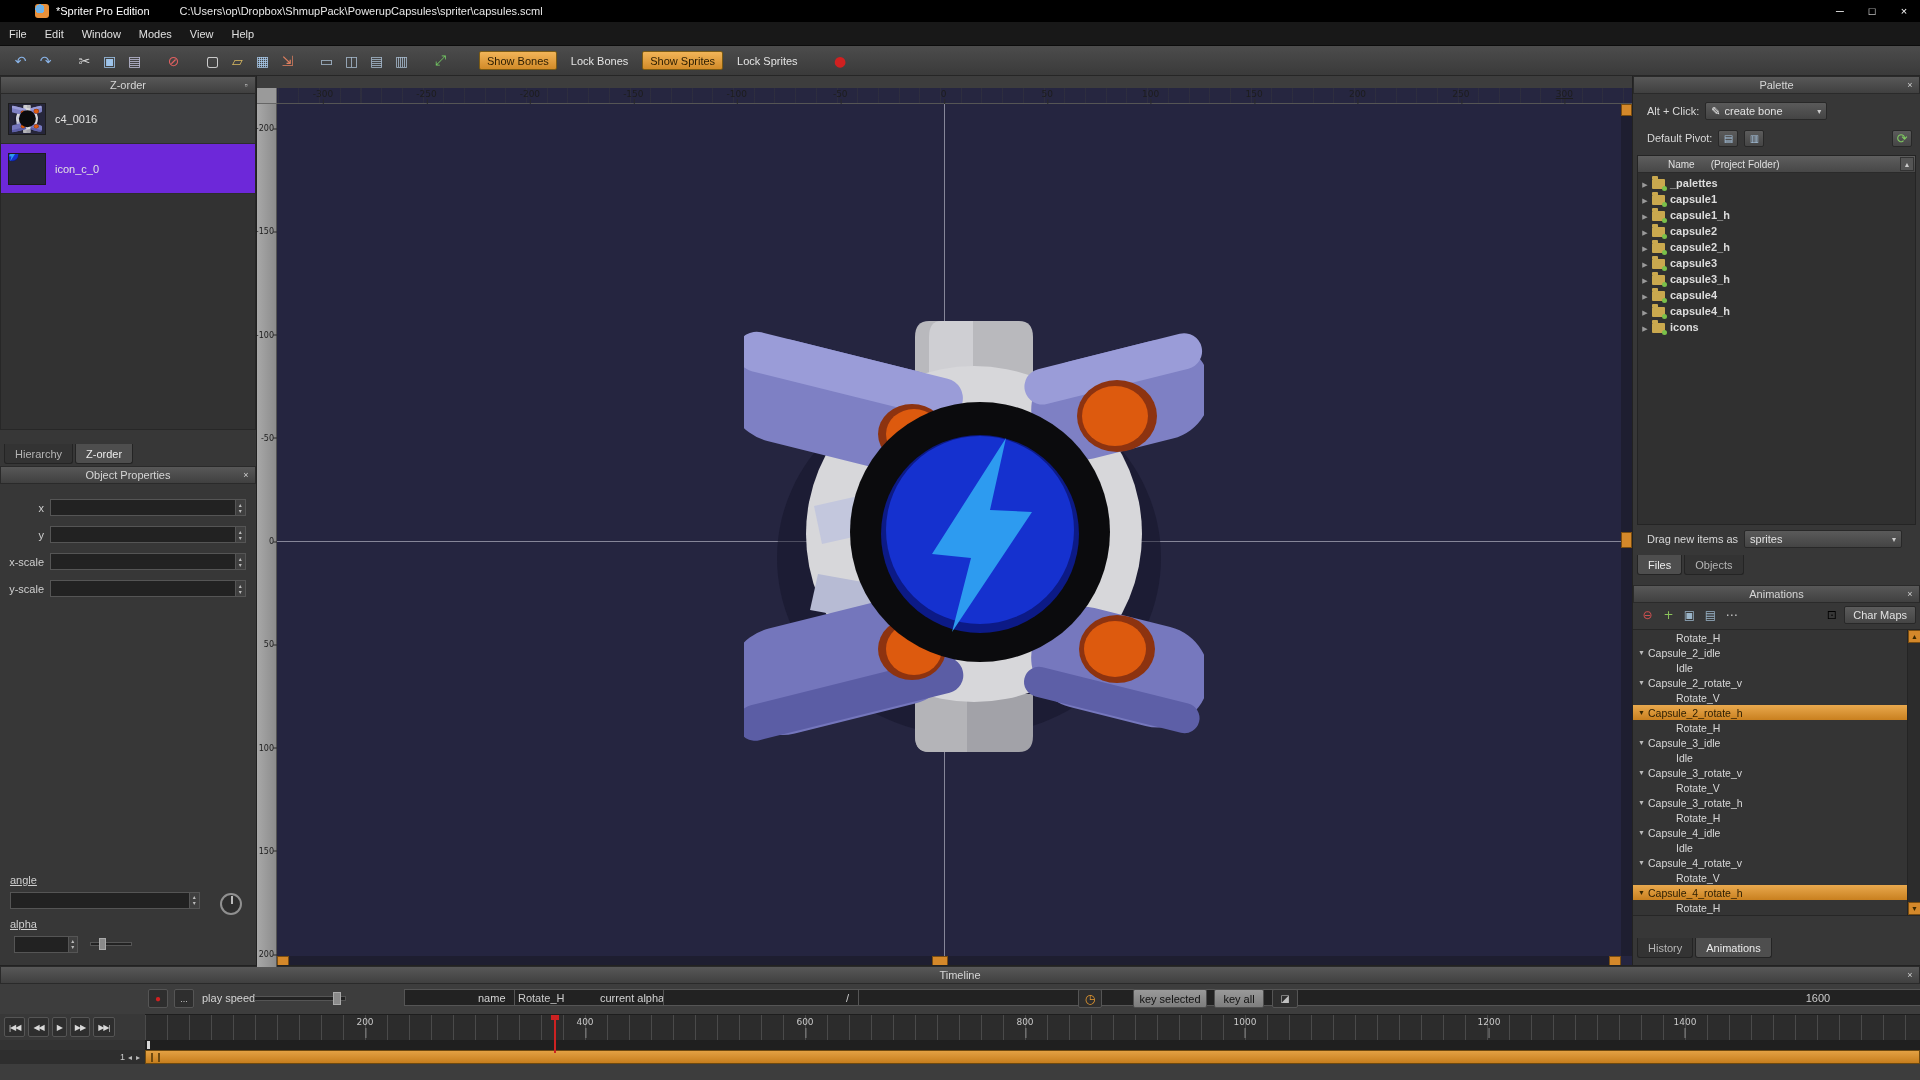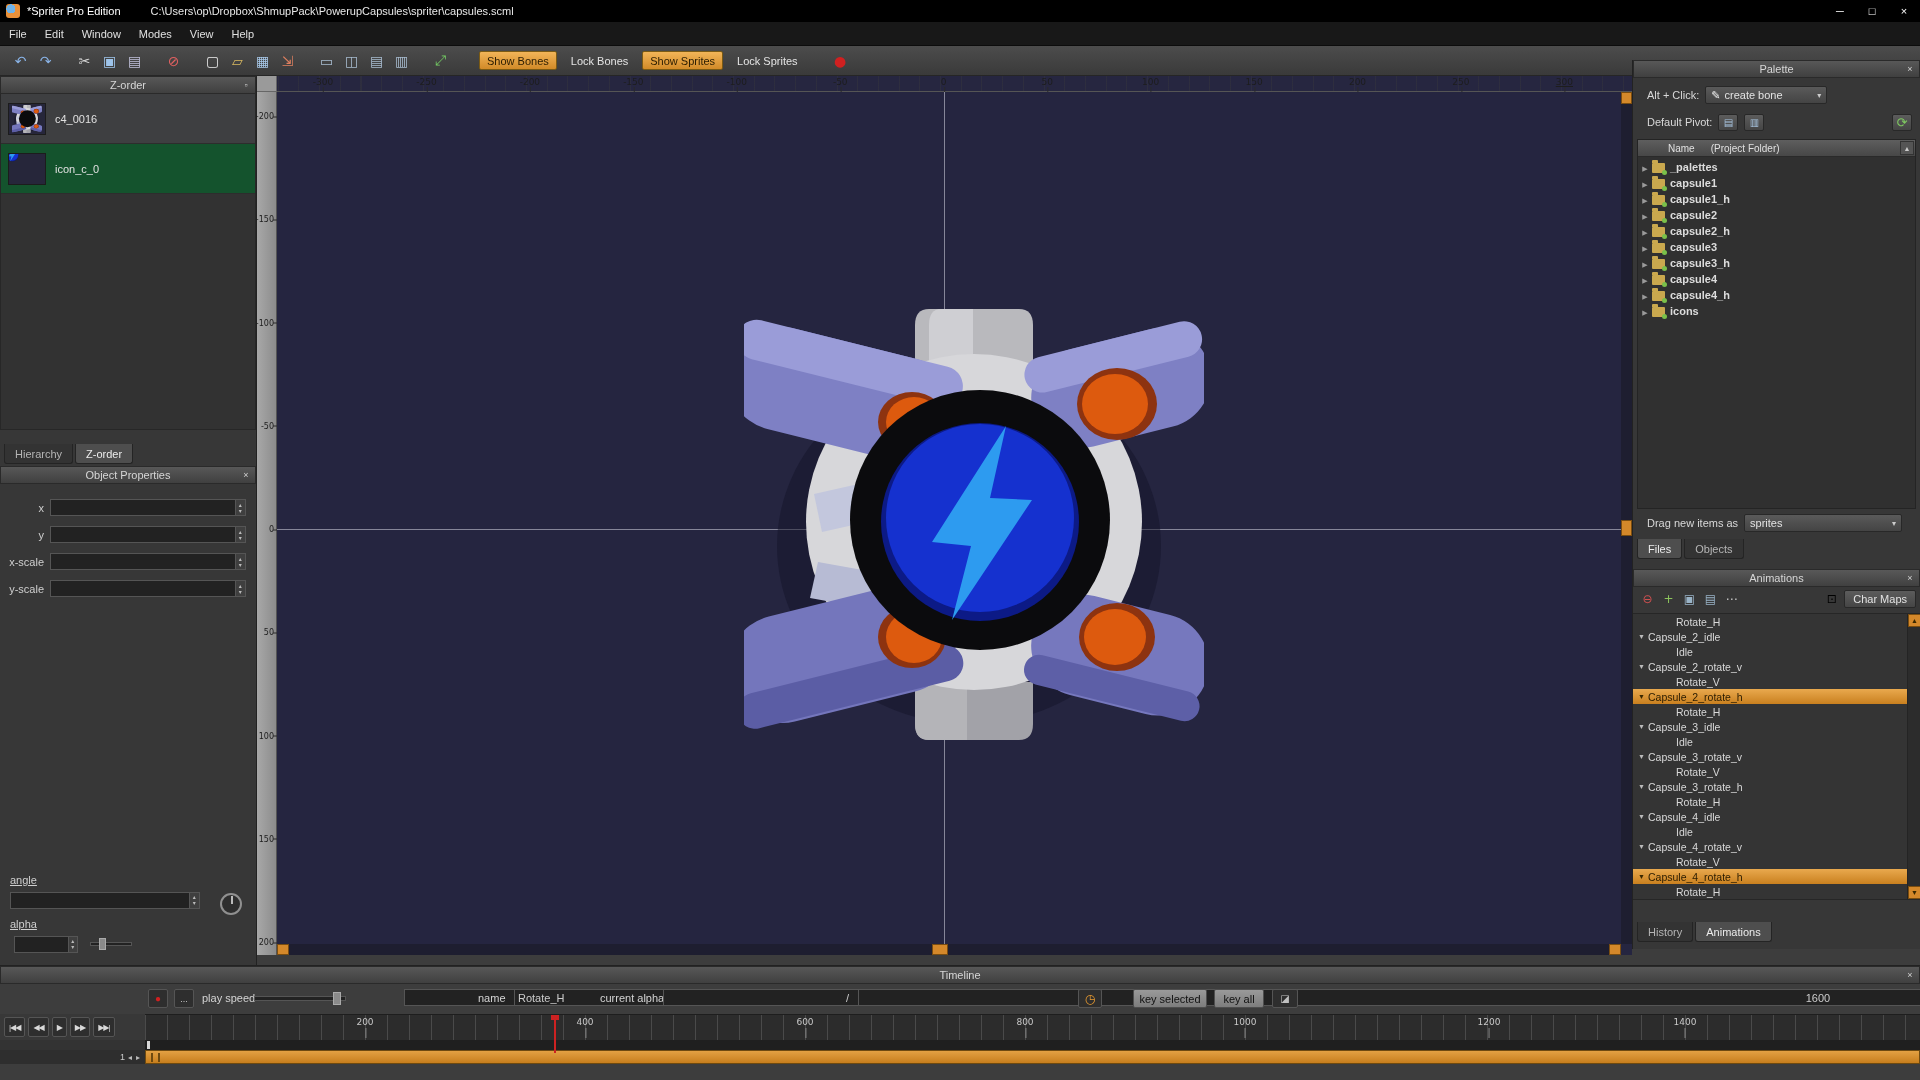--- a/index.html
+++ b/index.html
@@ -1,20 +1,20 @@
 <!DOCTYPE html>
 <html><head>
 <meta charset="utf-8">
 <style>
   * { margin:0; padding:0; box-sizing:border-box; font-family:"Liberation Sans","DejaVu Sans",sans-serif; }
   html,body { width:1920px; height:1080px; overflow:hidden; }
   body { background:#3d3d3d; color:#ddd; font-size:12px; position:relative; }
 
   
-  .titlebar { position:absolute; left:0; top:0; width:1920px; height:22px; background:#000; display:flex; align-items:center; }
+  .titlebar { position:absolute; left:0; top:0; width:1920px; height:22px; background:#000; display:flex; align-items:center;padding-left:29px; }
   .app-icon { width:14px; height:14px; margin:0 7px 0 6px; border-radius:3px;
               background:radial-gradient(circle at 35% 35%, #6fb2e8 0 35%, #e8903a 36% 100%); }
   .tb-title { color:#fff; font-size:11px; margin-right:30px; white-space:nowrap; }
   .tb-path { color:#e8e8e8; font-size:11px; white-space:nowrap; }
   .win-btns { margin-left:auto; display:flex; height:100%; }
   .win-btn { width:32px; height:100%; display:flex; align-items:center; justify-content:center;
              color:#fff; font-size:11px; background:transparent; border:none; cursor:default; }
 
   
   .menubar { position:absolute; left:0; top:22px; width:1920px; height:24px; background:#181818;
@@ -53,21 +53,21 @@
   .spinner i { font-style:normal; font-size:6px; line-height:6px; color:#bbb; }
   .dropdown { display:flex; align-items:center; background:linear-gradient(#5a5a5a,#444);
               border:1px solid #282828; border-radius:2px; padding:0 5px; height:18px; font-size:11px; color:#e2e2e2; }
   .dd-caret { margin-left:auto; font-size:8px; color:#ccc; padding-left:6px; }
 
   
   .left-col { position:absolute; left:0; top:76px; width:257px; height:889px; background:#373737; border-right:1px solid #222; }
   .zorder-list { height:336px; background:#323232; border:1px solid #272727; border-top:none; overflow:hidden; }
   .zrow { height:50px; display:flex; align-items:center; gap:9px; padding-left:7px;
           background:#3e3f41; border-bottom:1px solid #2d2d2d; width:100%; text-align:left; border-left:none; border-right:none; border-top:none; }
-  .zrow.selected { background:#14532d; }
+  .zrow.selected { background:#6d28d9; }
   .zthumb { width:38px; height:32px; background:#26263a; border:1px solid #1c1c1c; display:flex; align-items:center; justify-content:center; overflow:hidden; }
   .zthumb svg { width:36px; height:30px; }
   .zrow .t-cap, .zrow .t-icon { display:none; }
   .zrow.thumb-capsule .t-cap { display:block; }
   .zrow.thumb-icon .t-icon { display:block; }
   .zlabel { font-size:11px; color:#e0e0e0; }
   .zorder-filler { height:14px; }
 
   .props-panel { position:relative; margin-top:0; }
   .props-rows { margin-top:10px; }
@@ -80,21 +80,21 @@
   .alpha-label { margin-top:8px; }
   .alpha-row { display:flex; align-items:center; padding:2px 0 0 14px; height:22px; gap:12px; }
   .alpha-row .spin-wrap { width:64px; }
   .dial { position:absolute; right:14px; top:427px; width:22px; height:22px; border:2px solid #909090;
           border-radius:50%; background:#2e2e2e; }
   .dial::after { content:""; position:absolute; left:50%; top:1px; width:2px; height:8px; background:#bbb; }
   .mini-slider { width:42px; height:4px; background:#222; border:1px solid #555; position:relative; }
   .mini-slider .handle { position:absolute; left:8px; top:-5px; width:7px; height:12px; background:#8a8a8a; border:1px solid #aaa; }
 
   
-  .canvas-area { position:absolute; left:257px; top:76px; width:1375px; height:879px; background:#262640; }
+  .canvas-area { position:absolute; left:257px; top:88px; width:1375px; height:879px; background:#262640; }
   .ruler-corner { position:absolute; left:0; top:0; width:20px; height:16px; background:#9a9a9a; border-right:1px solid #666; border-bottom:1px solid #666; z-index:4; }
   .ruler-top { position:absolute; left:0; top:0; right:0; height:16px; background:linear-gradient(#ababab,#8e8e8e);
                border-bottom:1px solid #555; z-index:3;
                background-image:repeating-linear-gradient(90deg, rgba(60,60,60,.35) 0 1px, transparent 1px 20.7px); }
   .hr-label { position:absolute; top:1px; transform:translateX(-50%); font-size:9px; color:#1d1d1d; font-family:"DejaVu Sans",sans-serif; }
   .hr-label::after { content:""; position:absolute; left:50%; top:10px; width:1px; height:5px; background:#2a2a2a; }
   .ruler-left { position:absolute; left:0; top:16px; bottom:0; width:20px; background:linear-gradient(90deg,#a8a8a8,#8c8c8c);
                 border-right:1px solid #555; z-index:3; }
   .vr-label { position:absolute; right:2px; transform:translateY(-50%); font-size:8px; color:#1d1d1d; font-family:"DejaVu Sans",sans-serif; }
   .vr-label::after { content:""; position:absolute; right:-3px; top:50%; width:4px; height:1px; background:#2a2a2a; }
@@ -104,21 +104,21 @@
   .sprite { position:absolute; left:467px; top:202px; width:460px; height:460px; }
   .hscroll { position:absolute; left:0; right:11px; bottom:0; height:11px; background:#1e1e30; }
   .vscroll { position:absolute; right:0; top:0; bottom:11px; width:11px; background:#1e1e30; }
   .sc-btn { position:absolute; width:12px; height:11px; background:#d4882a; border:1px solid #7a4d10; }
   .hscroll .sc-btn.left { left:0; } .hscroll .sc-btn.right { right:0; }
   .vscroll .sc-btn.top { top:0; width:11px; height:12px; }
   .sc-thumb { position:absolute; left:655px; top:0; width:16px; height:11px; background:#d4882a; border:1px solid #7a4d10; }
   .sc-thumb-v { position:absolute; top:428px; left:0; width:11px; height:16px; background:#d4882a; border:1px solid #7a4d10; }
 
   
-  .right-col { position:absolute; left:1632px; top:60px; width:288px; height:889px; background:#373737; border-left:1px solid #222;
+  .right-col { position:absolute; left:1632px; top:76px; width:288px; height:889px; background:#373737; border-left:1px solid #222;
                display:flex; flex-direction:column; }
   .palette-panel { height:509px; position:relative; }
   .pal-row { display:flex; align-items:center; padding:0 8px 0 14px; margin-top:7px; height:20px; gap:6px; }
   .pal-label { font-size:11px; color:#d8d8d8; }
   .dd-createbone { width:122px; }
   .dd-pencil { color:#f0f0f0; font-size:11px; margin-right:4px; }
   .sq-btn { width:20px; height:17px; background:linear-gradient(#5c5c5c,#454545); border:1px solid #282828;
             border-radius:2px; font-size:10px; color:#a9c6e2; display:flex; align-items:center; justify-content:center; }
   .refresh-btn { margin-left:auto; color:#7ec860; font-size:13px; }
   .tree-box { margin:7px 4px 0 4px; height:370px; background:#303030; border:1px solid #242424; }

